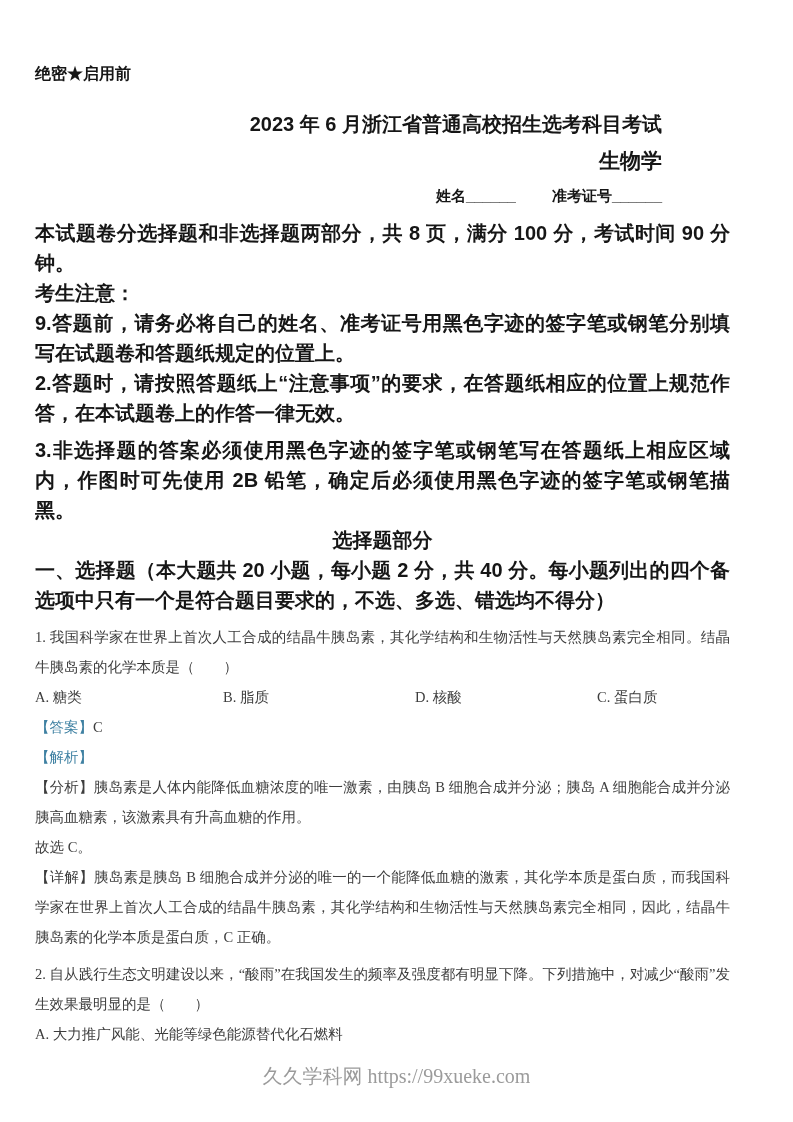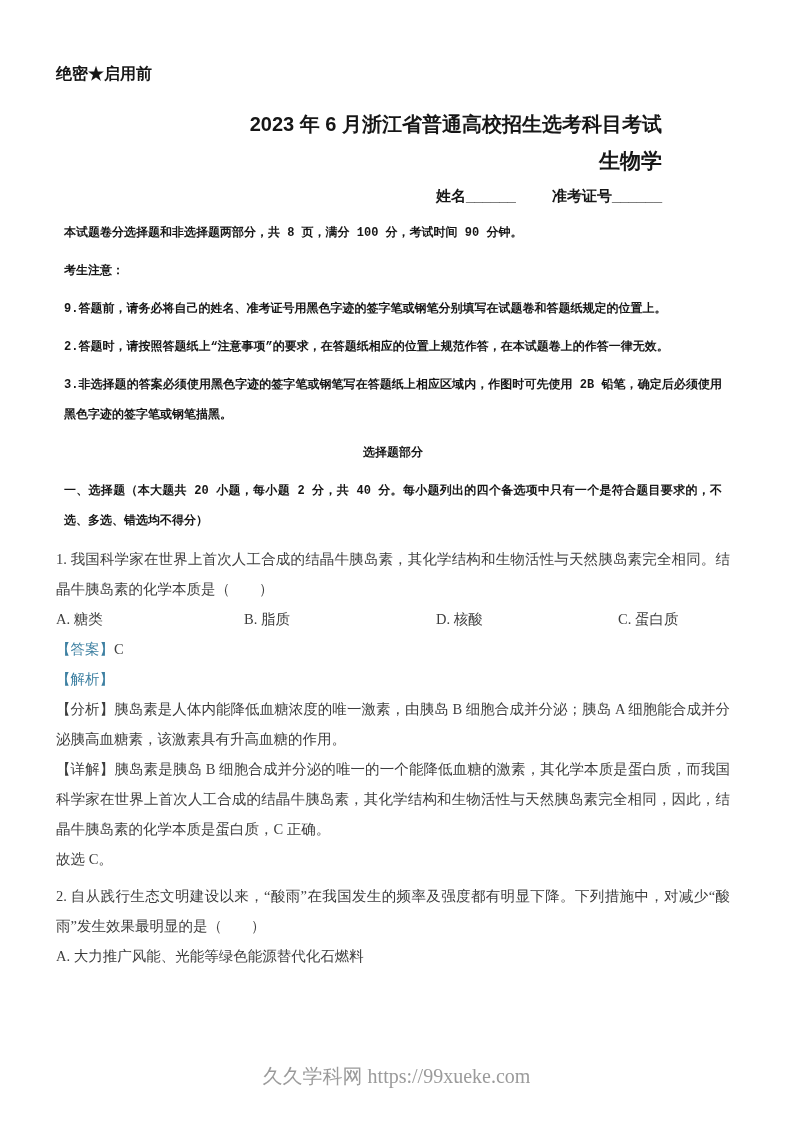--- a/index.html
+++ b/index.html
@@ -3,44 +3,44 @@
 <meta charset="utf-8">
 <style>
   html, body { margin:0; padding:0; background:#ffffff; }
   .page {
     position:relative;
     width:793px; height:1122px;
     background:#ffffff;
     overflow:hidden;
     font-family:"Liberation Serif", serif;
   }
-  .content { padding:0 63px 0 56px; }
+  .content { padding:0 63px 0 35px; }
 
   
   .bold-txt {
     font-family:"Liberation Sans", sans-serif;
     font-weight:bold;
     color:#161616;
   }
   .secrecy {
     margin-top:62px;
     font-size:16px; line-height:24px;
   }
   .title-block { padding-right:68px; text-align:right; }
   .main-title { margin-top:22px; font-size:20px; line-height:32px; }
   .subject-title { margin-top:6px; font-size:21px; line-height:30px; }
   .name-line { margin-top:6px; font-size:15px; line-height:28px; }
   .name-line .ticket { margin-left:36px; }
 
   .p-bold {
-    margin:8px;
-    font-family:Liberation Mono, monospace;
+    margin:0;
+    font-family:Liberation Sans, sans-serif;
     font-weight:bold;
     color:#161616;
-    font-size:12px; line-height:30px;
+    font-size:20px; line-height:30px;
     text-align:justify;
   }
   .p-bold.first { margin-top:8px; }
   .p-bold.gap-top { margin-top:7px; }
   .part-title { text-align:center; }
 
   
   .p-body {
     margin:0;
     color:#3d3d3d;
@@ -100,22 +100,22 @@
         <span>D. 核酸</span>
         <span>C. 蛋白质</span>
       </div>
       <div class="inline-line">
         <span class="label-blue">【答案】</span><span>C</span>
       </div>
       <div class="inline-line">
         <span class="label-blue">【解析】</span>
       </div>
       <p class="p-body">【分析】胰岛素是人体内能降低血糖浓度的唯一激素，由胰岛 B 细胞合成并分泌；胰岛 A 细胞能合成并分泌胰高血糖素，该激素具有升高血糖的作用。</p>
+      <p class="p-body">故选 C。</p>
       <p class="p-body">【详解】胰岛素是胰岛 B 细胞合成并分泌的唯一的一个能降低血糖的激素，其化学本质是蛋白质，而我国科学家在世界上首次人工合成的结晶牛胰岛素，其化学结构和生物活性与天然胰岛素完全相同，因此，结晶牛胰岛素的化学本质是蛋白质，C 正确。</p>
-      <p class="p-body">故选 C。</p>
     </div>
 
     <div>
       <p class="p-body q-gap">2. 自从践行生态文明建设以来，“酸雨”在我国发生的频率及强度都有明显下降。下列措施中，对减少“酸雨”发生效果最明显的是（　　）</p>
       <p class="p-body">A. 大力推广风能、光能等绿色能源替代化石燃料</p>
     </div>
 
   </div>
 
   <div class="footer-watermark">久久学科网 https://99xueke.com</div>

